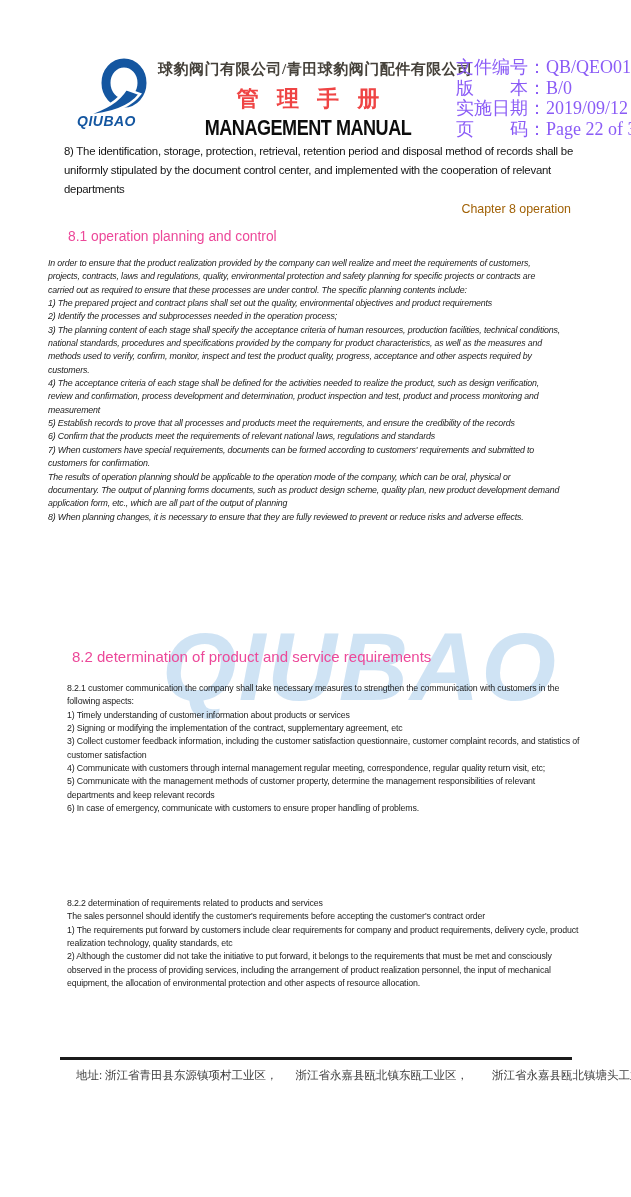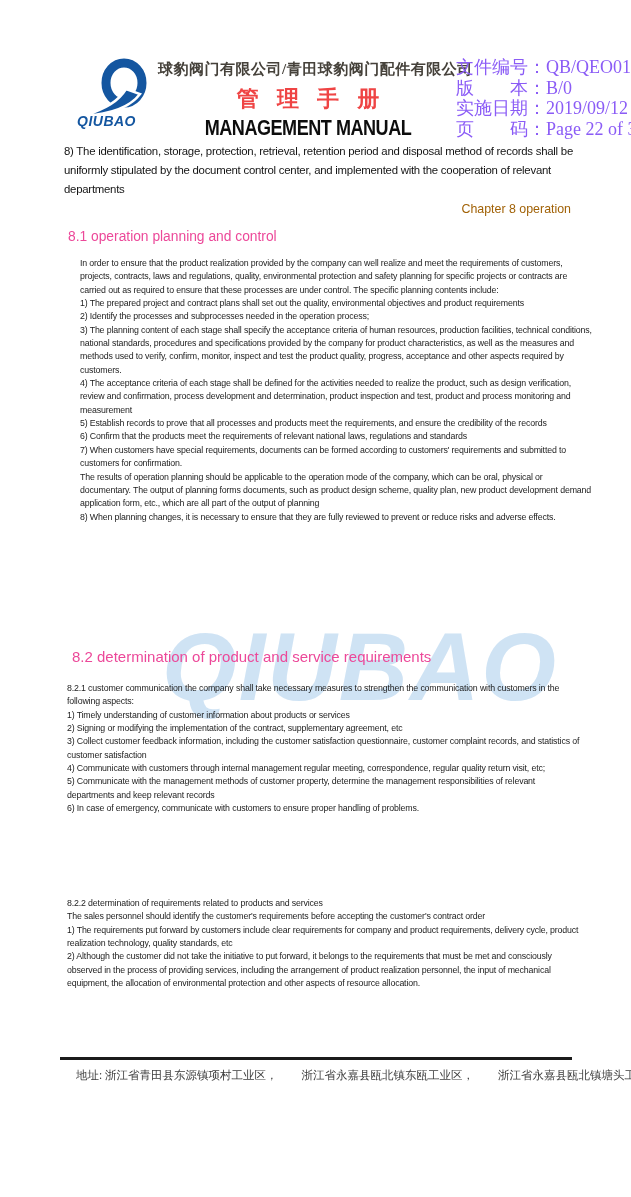--- a/index.html
+++ b/index.html
@@ -35,39 +35,39 @@
   }
   .chapter-title {
     position:absolute; left:56px; top:202px; width:515px; text-align:right;
     font-size:12.4px; color:#a16207; z-index:2;
   }
   .sec-heading { position:absolute; color:#ec4899; z-index:2; white-space:nowrap; }
   .h81 { left:68px; top:229px; font-size:13.8px; }
   .h82 { left:72px; top:648px; font-size:15px; }
   .body-block { position:absolute; width:514px; z-index:2; color:#1c1c1c;
     font-size:8.8px; letter-spacing:-0.15px; line-height:13.35px; }
-  .b81 { left:80px; top:257px; }
+  .b81 { left:48px; top:257px;font-style:italic; }
   .b821 { left:67px; top:682px; }
   .b822 { left:67px; top:897px; }
   .body-block p { margin:0; }
   
   .watermark {
     position:absolute; left:162px; top:612px; z-index:1;
     font-size:96px; font-weight:900; font-style:italic; letter-spacing:2px;
     color:#a9cdec; opacity:0.55; white-space:nowrap; user-select:none;
   }
   
   .footer-line { position:absolute; left:60px; top:1057px; width:512px; height:3px; background:#1b1b1b; z-index:2; }
   .footer {
     position:absolute; left:52px; top:1068px; width:512px; z-index:2;
     font-family:"Liberation Serif", serif; font-size:11.5px; color:#3c3c3c;
     display:flex; white-space:nowrap;
   }
   .footer .addr1 { margin-left:24px; }
-  .footer .addr2 { margin-left:24px; }
+  .footer .addr2 { margin-left:18px; }
   .footer .addr3 { margin-left:24px; }
 </style>
 </head>
 <body>
 
 <div class="page">
 
   <div class="logo">
     <svg class="logo-mark" width="86" height="58" viewBox="0 0 86 58">
       <ellipse cx="48" cy="25" rx="18" ry="20" fill="none" stroke="#1456a0" stroke-width="9"></ellipse>

